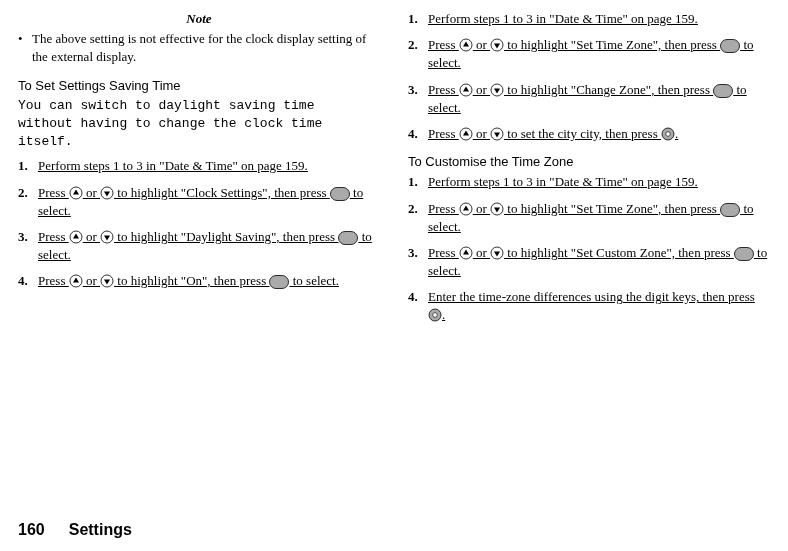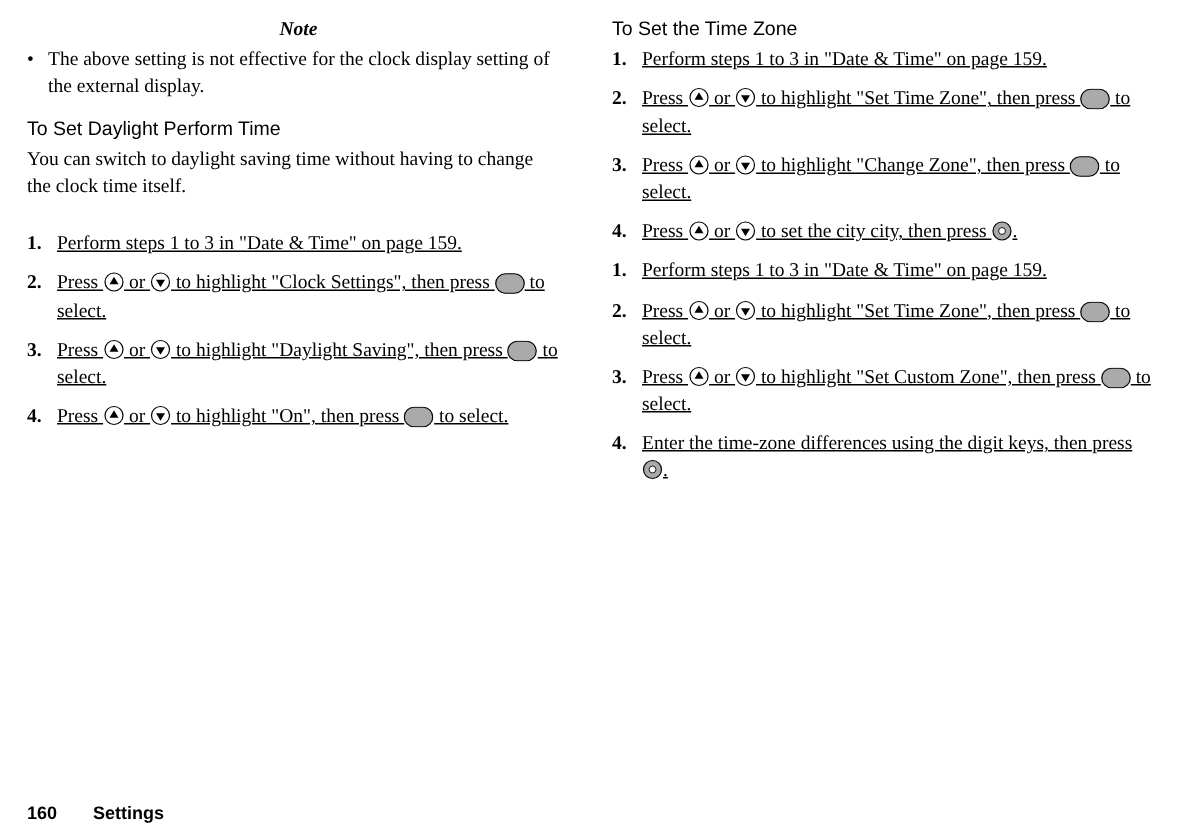--- a/index.html
+++ b/index.html
@@ -13,52 +13,52 @@
     padding: 10px 18px 0 18px;
     position: relative;
   }
   .columns { display: flex; gap: 28px; }
   .col { flex: 1; }
   .note-heading { font-style: italic; font-weight: bold; font-family: Georgia, serif; margin-bottom: 2px; text-align: center; }
   .note-bullet { display: flex; }
   .note-bullet .dot { width: 14px; }
   .note-bullet .txt { flex:1; padding-right:8px; }
   .section-heading { font-family: Arial, Helvetica, sans-serif; font-size: 13px; font-weight: normal; margin-top: 10px; margin-bottom: 2px; }
-  .intro { margin-bottom: 20px; padding-right:8px; }
+  .intro { margin-bottom: 6px; padding-right:8px;font-family:Liberation Mono, monospace; }
   .steps { list-style: none; }
   .step { display: flex; margin-bottom: 8px; padding-right:2px; }
   .step .num { font-weight: bold; width: 20px; flex-shrink:0; }
   .step .body { flex: 1; text-decoration: underline; }
   .step .sub { margin-top: 4px; }
   .footer {
     position: absolute;
-    bottom: 0;
+    bottom: 10px;
     left: 18px;
     font-family: Arial, Helvetica, sans-serif;
-    font-size: 12px;
+    font-size: 16px;
     font-weight: bold;
   }
   .footer .pg { margin-right: 24px; }
   svg.icon { vertical-align: -3px; }
   svg.rbtn { vertical-align: -4px; }
   svg.key { vertical-align: -3px; }
 </style>
 </head>
 <body>
 
 <div class="columns">
 
   <div class="col">
     <div class="note-heading">Note</div>
     <div class="note-bullet">
       <div class="dot">•</div>
       <div class="txt">The above setting is not effective for the clock display setting of the external display.</div>
     </div>
 
-    <div class="section-heading">To Set Daylight Perform Time</div>
+    <div class="section-heading">To Set Settings Saving Time</div>
     <div class="intro">You can switch to daylight saving time without having to change the clock time itself.</div>
     <ul class="steps">
       <li class="step">
         <div class="num">1.</div>
         <div class="body"><span>Perform steps 1 to 3 in "Date &amp; Time" on page 159.</span></div>
       </li>
       <li class="step">
         <div class="num">2.</div>
         <div class="body">
           <span>Press </span><svg class="icon" width="14" height="14">
@@ -97,21 +97,20 @@
               <path d="M7 10.5 L10 5.5 L4 5.5 Z" fill="#000"></path>
             </svg><span> to highlight "On", then press </span><svg class="rbtn" width="20" height="14">
               <rect x="0.5" y="0.5" width="19" height="13" rx="6.5" fill="#aaa" stroke="#000" stroke-width="0.8"></rect>
             </svg><span> to select.</span>
         </div>
       </li>
     </ul>
   </div>
 
   <div class="col">
-    <div class="section-heading" style="margin-top:0">To Set the Time Zone</div>
     <ul class="steps">
       <li class="step">
         <div class="num">1.</div>
         <div class="body"><span>Perform steps 1 to 3 in "Date &amp; Time" on page 159.</span></div>
       </li>
       <li class="step">
         <div class="num">2.</div>
         <div class="body">
           <span>Press </span><svg class="icon" width="14" height="14">
               <circle cx="7" cy="7" r="6" fill="none" stroke="#000" stroke-width="0.8"></circle>
@@ -148,20 +147,21 @@
               <circle cx="7" cy="7" r="6" fill="none" stroke="#000" stroke-width="0.8"></circle>
               <path d="M7 10.5 L10 5.5 L4 5.5 Z" fill="#000"></path>
             </svg><span> to set the city city, then press </span><svg class="icon" width="14" height="14">
               <circle cx="7" cy="7" r="6" fill="#aaa" stroke="#000" stroke-width="0.8"></circle>
               <circle cx="7" cy="7" r="2.3" fill="#fff" stroke="#000" stroke-width="0.6"></circle>
             </svg><span>.</span>
         </div>
       </li>
     </ul>
 
+    <div class="section-heading">To Customise the Time Zone</div>
     <ul class="steps">
       <li class="step">
         <div class="num">1.</div>
         <div class="body"><span>Perform steps 1 to 3 in "Date &amp; Time" on page 159.</span></div>
       </li>
       <li class="step">
         <div class="num">2.</div>
         <div class="body">
           <span>Press </span><svg class="icon" width="14" height="14">
               <circle cx="7" cy="7" r="6" fill="none" stroke="#000" stroke-width="0.8"></circle>

